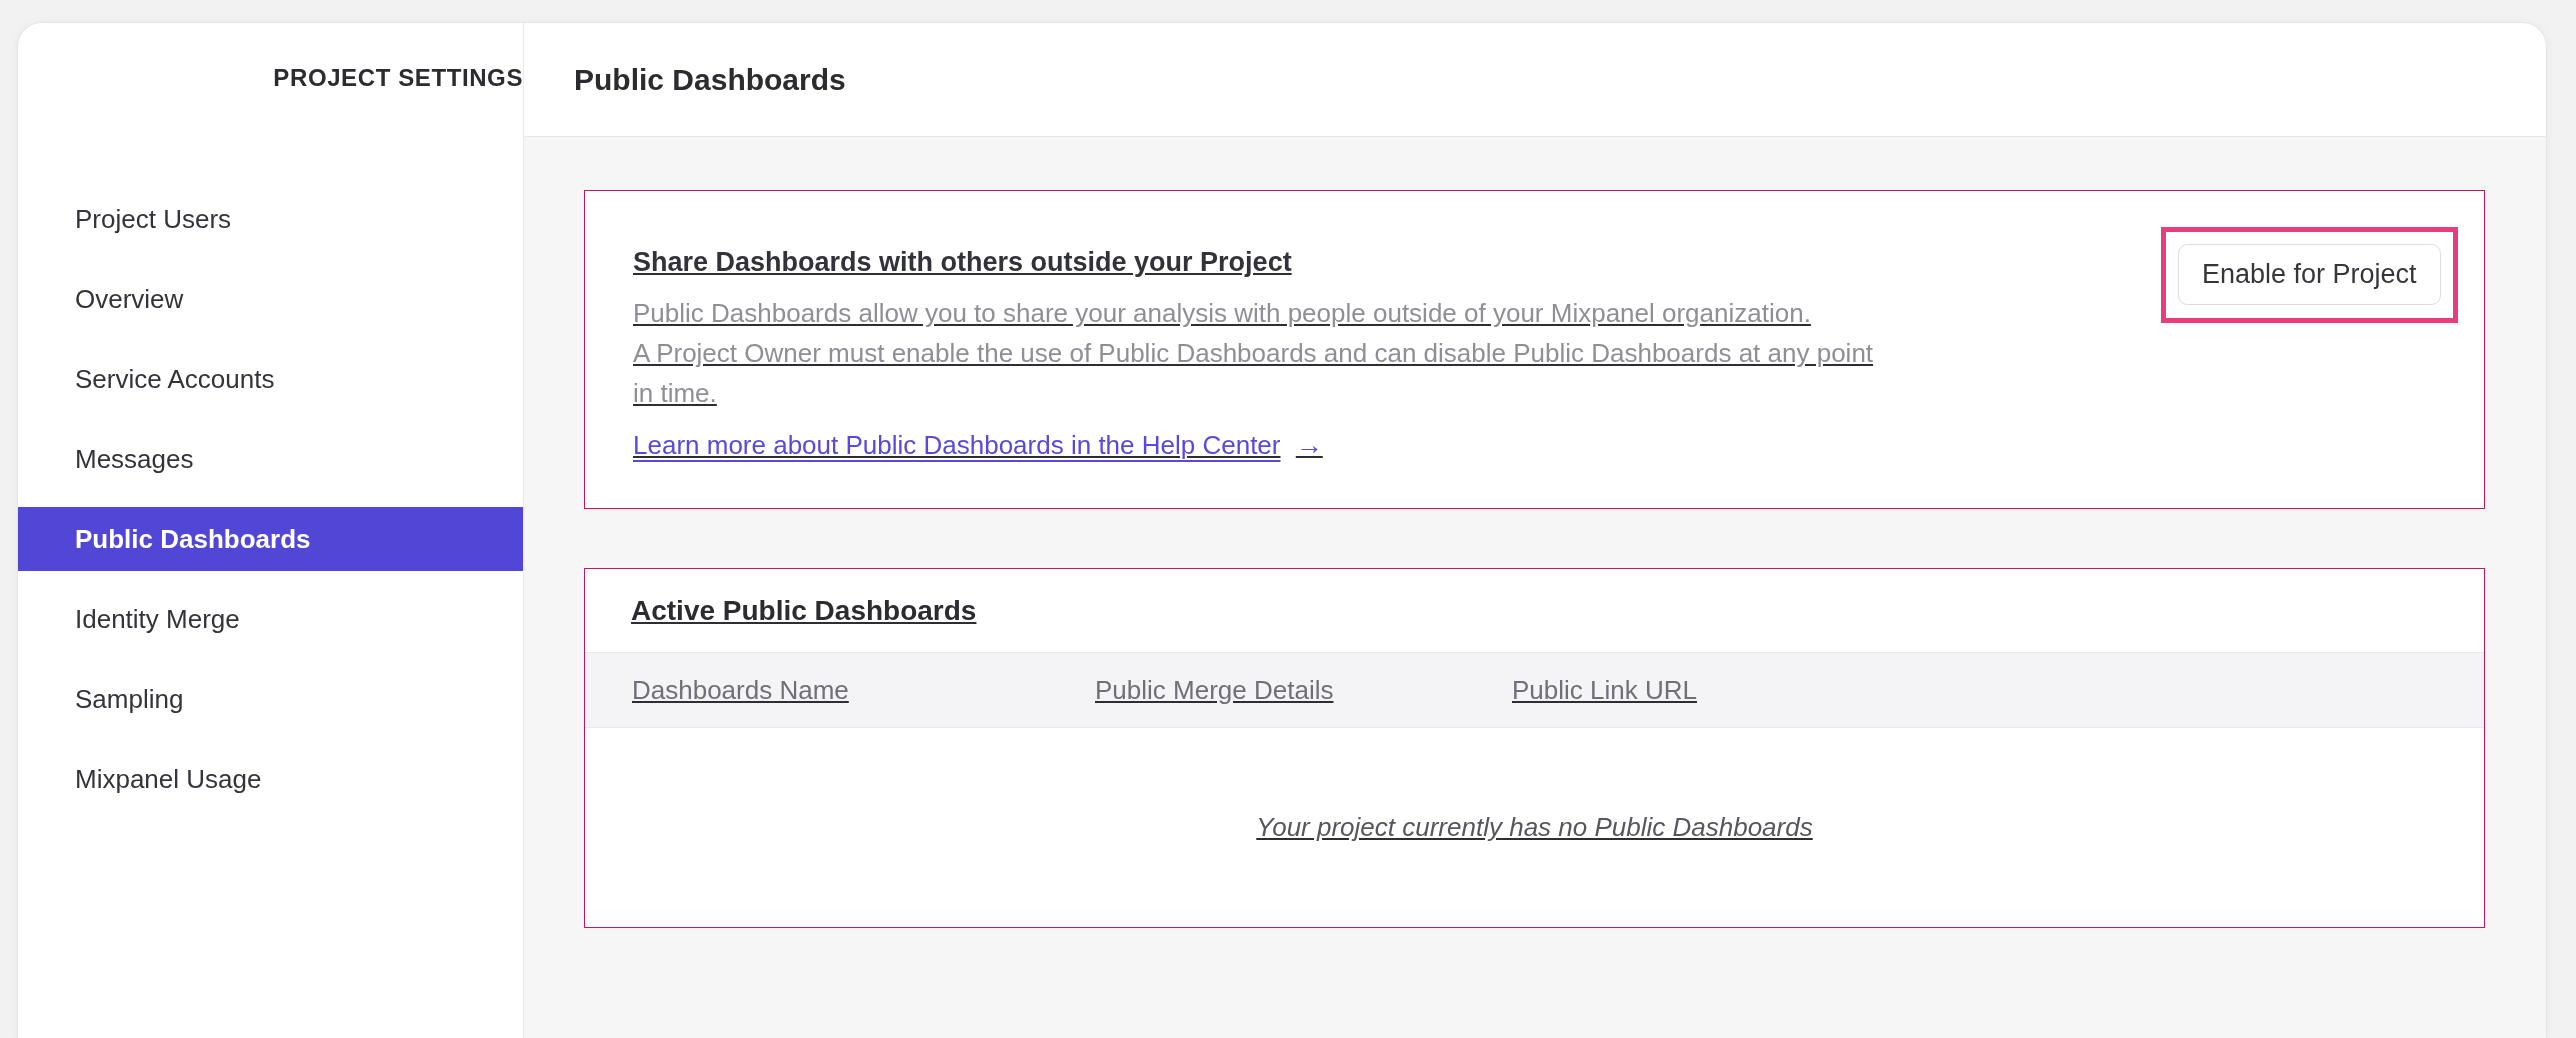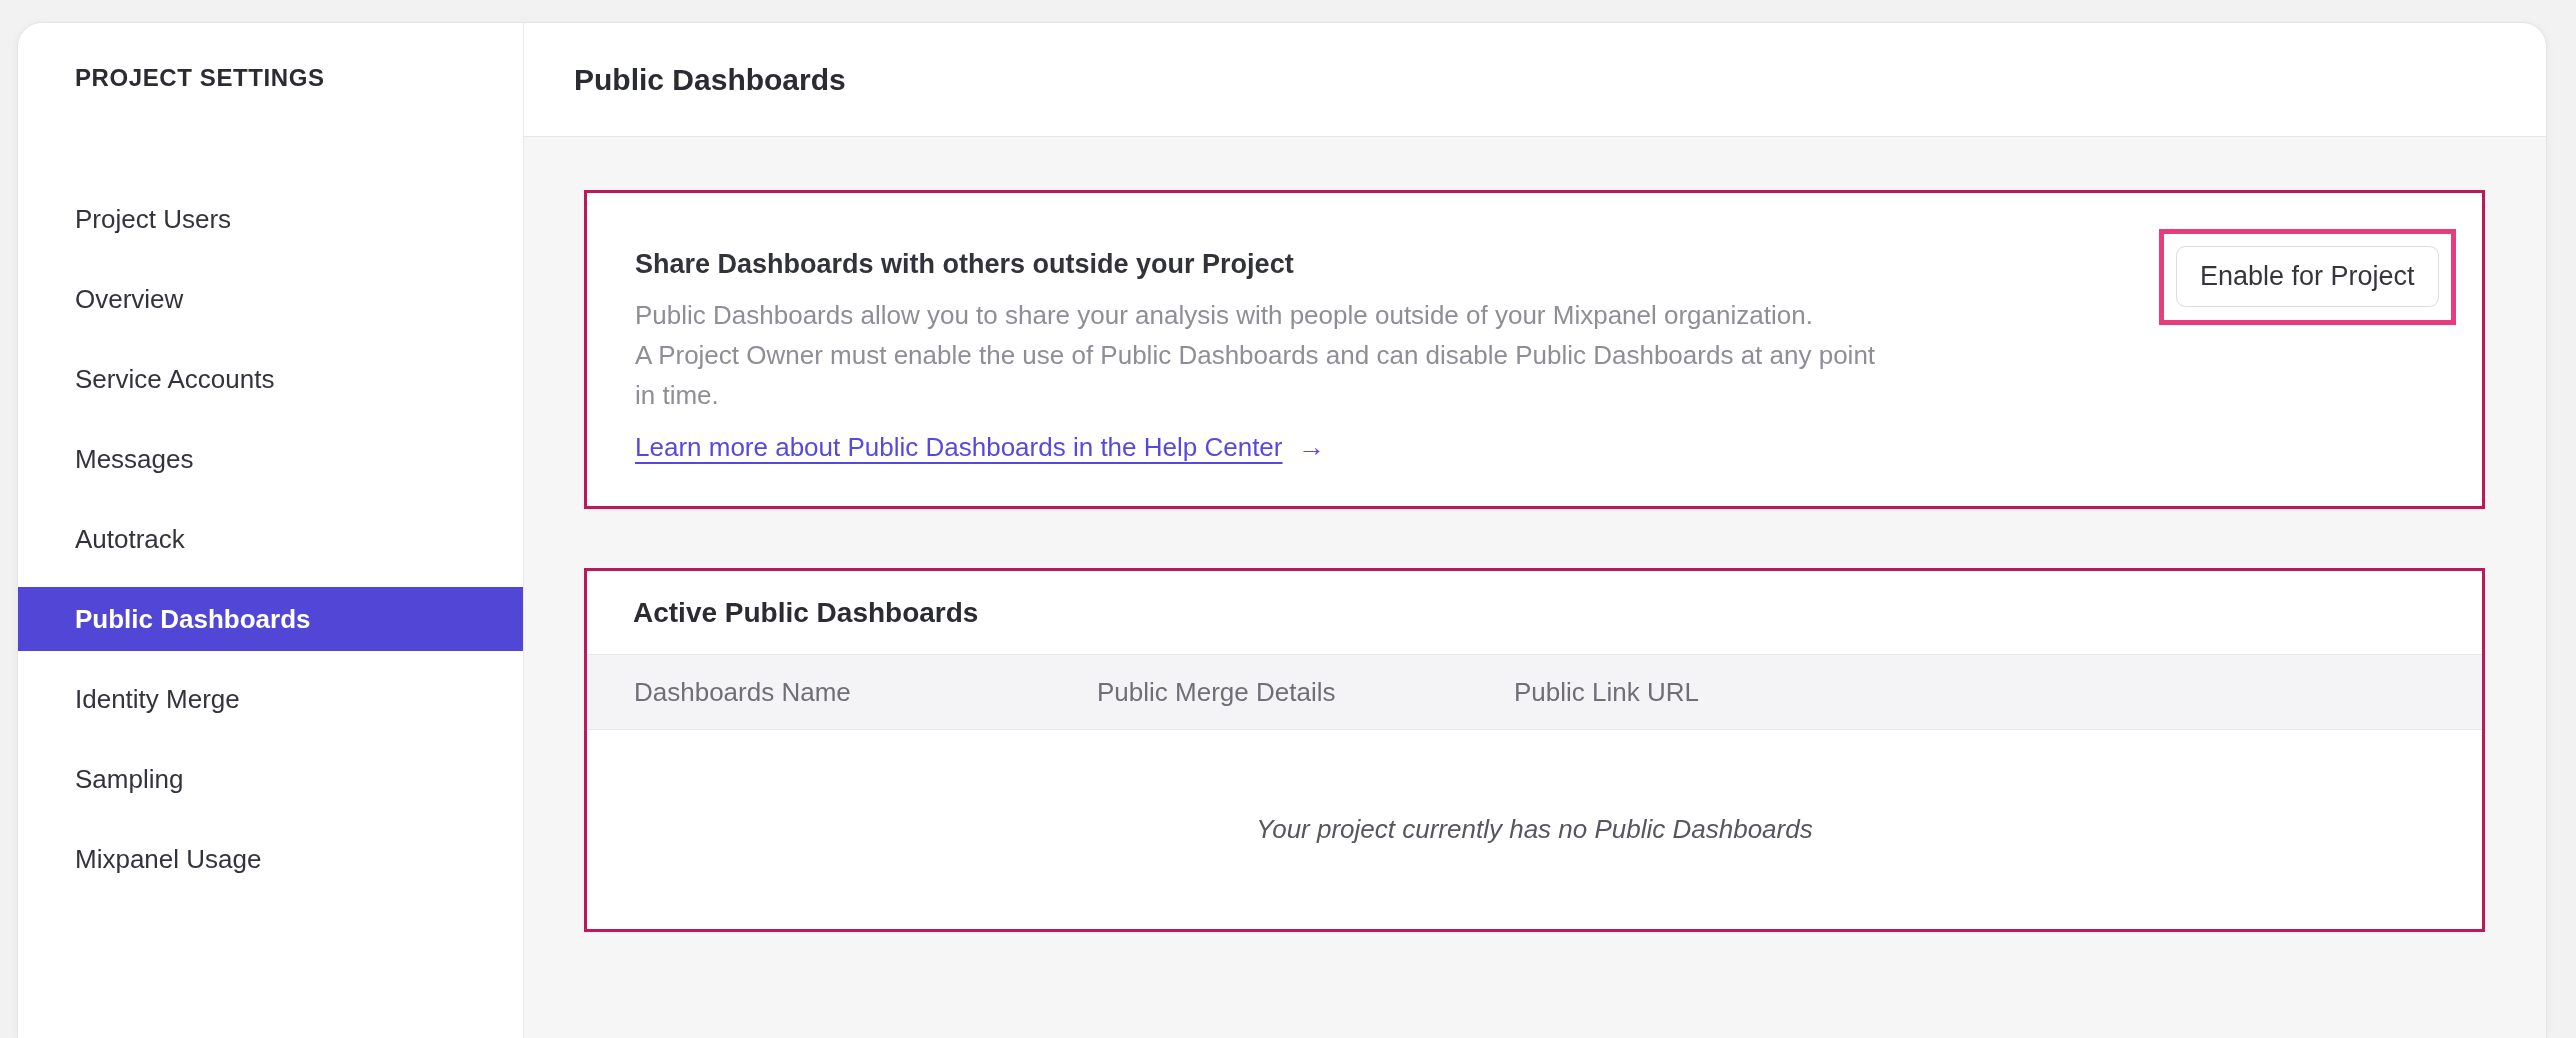--- a/index.html
+++ b/index.html
@@ -19,20 +19,21 @@
     overflow:hidden;
     display:flex;
     background:#f6f6f7;
     box-shadow:0 1.9px 9.5px rgba(20,20,30,0.05);
   }
   
   .sidebar {
     width:506px; flex-shrink:0;
     background:#ffffff;
     border-right:1px solid #e9e9eb;
+    text-align:right;
   }
   .sidebar-title {
     margin:40px 0 0 57px;
     font-size:24px; font-weight:700;
     letter-spacing:0.6px;
     color:#2b2b32;
     line-height:29px;
   }
   .nav { margin-top:95px; }
   .nav-item {
@@ -52,22 +53,23 @@
   .page-header {
     height:114px; background:#ffffff;
     border-bottom:1px solid #e7e7e9;
     display:flex; align-items:center;
     padding-left:50px; flex-shrink:0;
   }
   .page-title { font-size:30px; font-weight:700; color:#2b2b32; }
   .content { padding:53px 61px 0 60px; }
   .card {
     background:#ffffff;
-    border:3px solid #be185d;
+    border:1px solid #be185d;
     box-shadow:0 1px 2.9px rgba(20,20,30,0.04);
+    text-decoration:underline;
   }
   
   .share-card {
     position:relative;
     height:319px;
     padding:55px 0 0 48px;
     margin-bottom:59px;
   }
   .share-heading {
     font-size:27px; font-weight:600; color:#32323a;
@@ -138,21 +140,20 @@
 
 <div class="app-card">
 
   <aside class="sidebar">
     <div class="sidebar-title">PROJECT SETTINGS</div>
     <nav class="nav">
       <div class="nav-item">Project Users</div>
       <div class="nav-item">Overview</div>
       <div class="nav-item">Service Accounts</div>
       <div class="nav-item">Messages</div>
-      <div class="nav-item">Autotrack</div>
       <div class="nav-item selected">Public Dashboards</div>
       <div class="nav-item">Identity Merge</div>
       <div class="nav-item">Sampling</div>
       <div class="nav-item">Mixpanel Usage</div>
     </nav>
   </aside>
 
   <main class="main">
 
     <header class="page-header">

